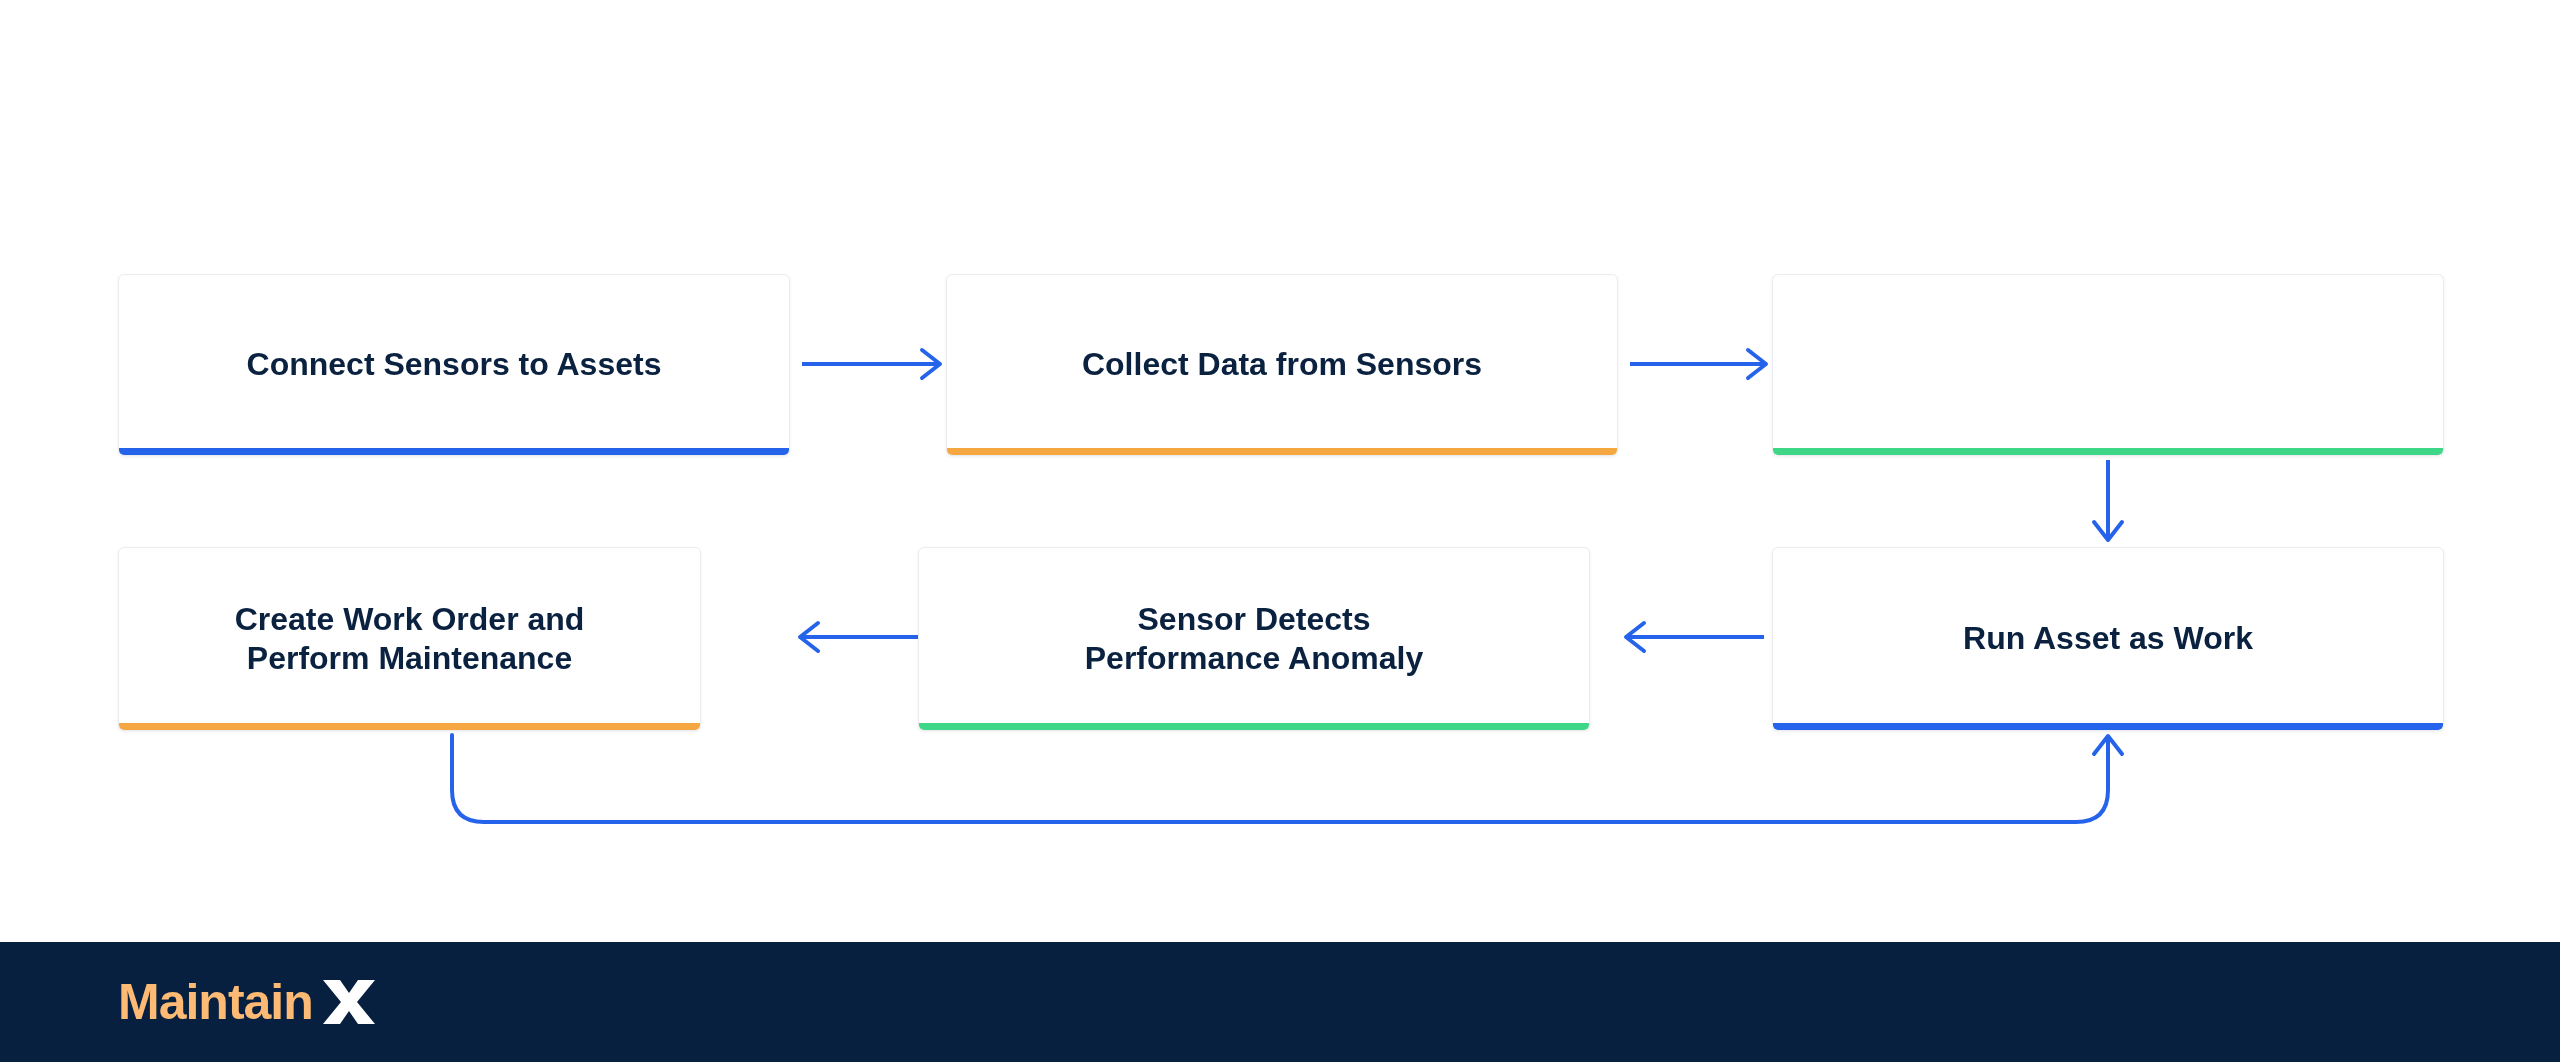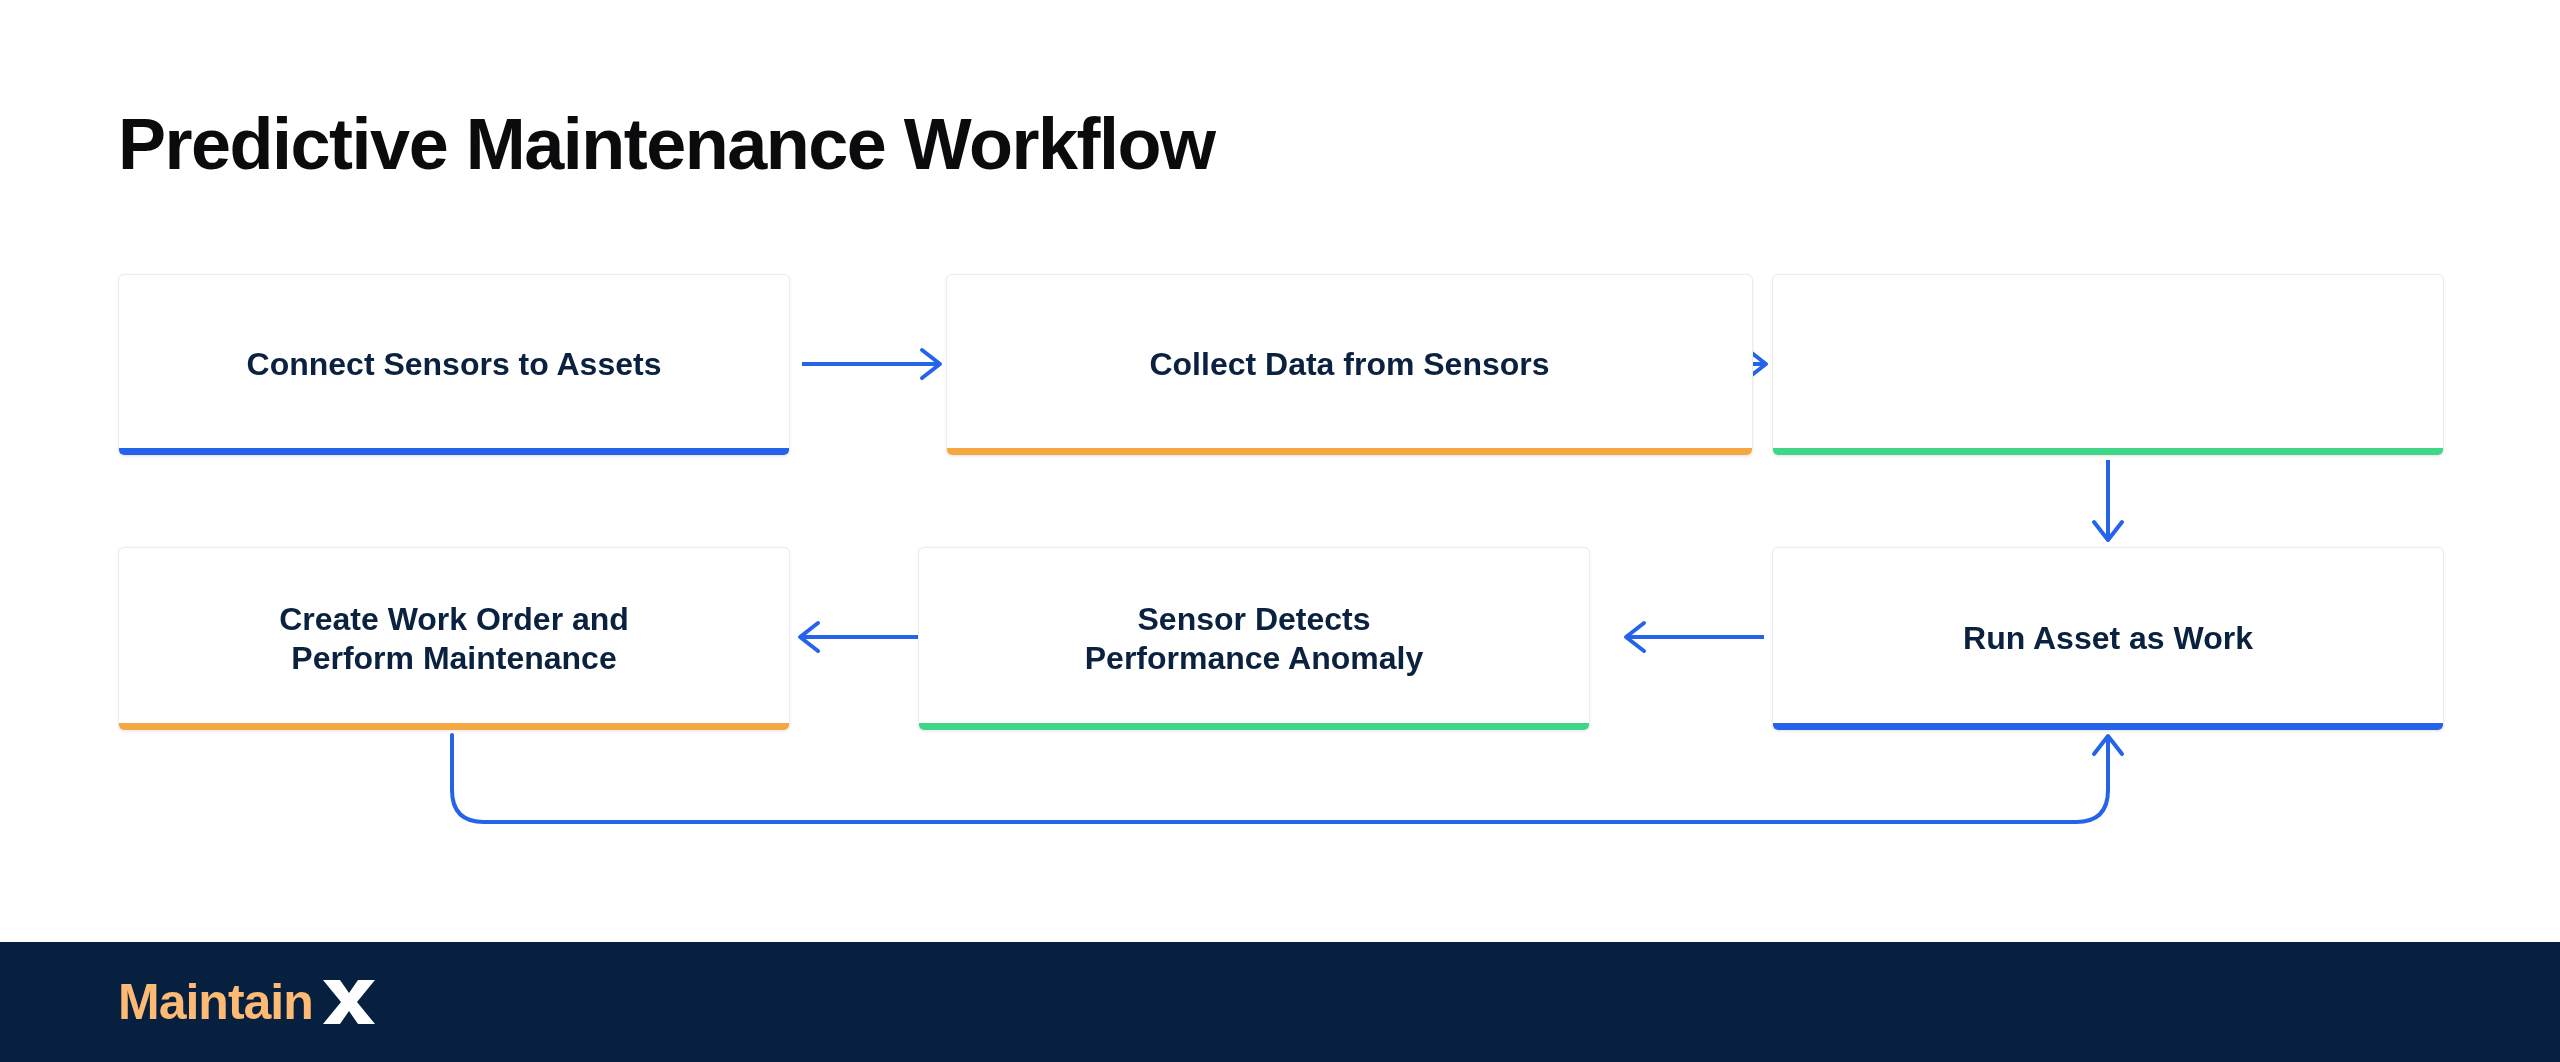--- a/index.html
+++ b/index.html
@@ -61,24 +61,24 @@
     position: absolute;
     left: 0;
     right: 0;
     bottom: 0;
     height: 7px;
     border-radius: 0 0 4px 4px;
   }
 
   
   #box-connect-sensors  { left: 118px;  top: 274px; width: 672px; height: 182px; }
-  #box-collect-data     { left: 946px;  top: 274px; width: 807px; height: 182px; }
+  #box-collect-data     { left: 946px;  top: 274px; width: 672px; height: 182px; }
   #box-identify-baselines { left: 1772px; top: 274px; width: 672px; height: 182px; }
   
-  #box-create-work-order { left: 118px;  top: 547px; width: 672px; height: 184px; }
+  #box-create-work-order { left: 118px;  top: 547px; width: 583px; height: 184px; }
   #box-sensor-detects    { left: 918px;  top: 547px; width: 672px; height: 184px; }
   #box-run-asset         { left: 1772px; top: 547px; width: 672px; height: 184px; }
 
   
   #connectors {
     position: absolute;
     left: 0;
     top: 0;
     width: 2560px;
     height: 1062px;
@@ -112,21 +112,20 @@
     margin-left: 10px;
     display: inline-flex;
     align-items: center;
   }
 </style>
 </head>
 <body>
 
 <div id="canvas">
 
-  <div id="page-title">Predictive Maintenance Workflow</div>
 
   <svg id="connectors" viewBox="0 0 2560 1062" width="2560" height="1062" xmlns="http://www.w3.org/2000/svg">
 
     <g>
       <line x1="802" y1="364" x2="938" y2="364" stroke="#2563EB" stroke-width="4"></line>
       <polyline points="922,350 940,364 922,378" fill="none" stroke="#2563EB" stroke-width="4" stroke-linecap="round" stroke-linejoin="round"></polyline>
     </g>
 
     <g>
       <line x1="1630" y1="364" x2="1764" y2="364" stroke="#2563EB" stroke-width="4"></line>

